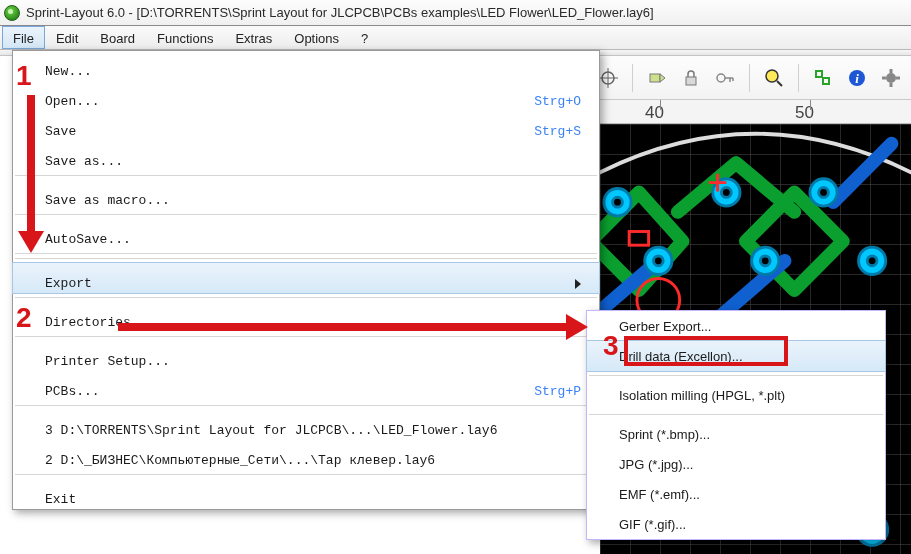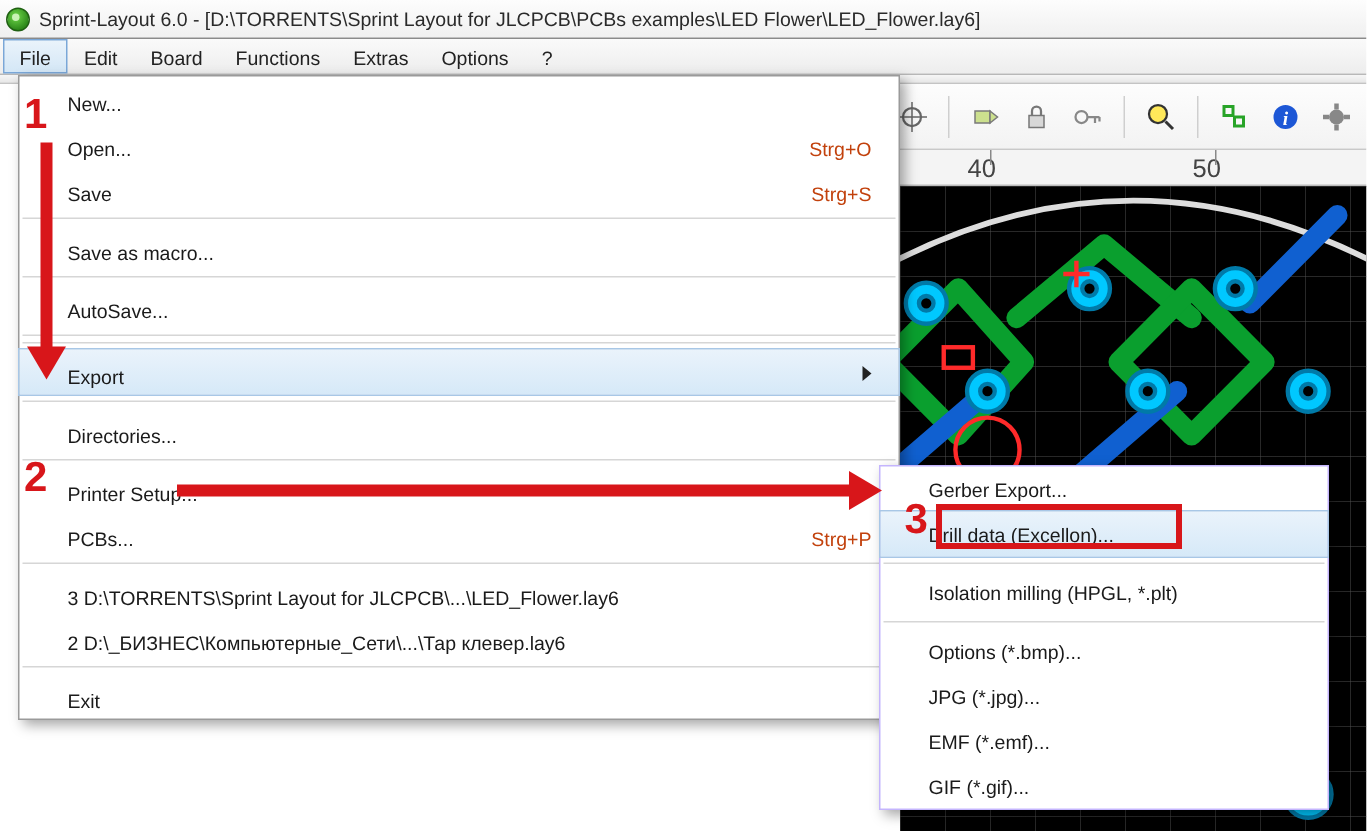--- a/index.html
+++ b/index.html
@@ -79,29 +79,30 @@
     overflow:hidden;
   }
   .dropdown {
     position:absolute; top:50px; left:12px; width:588px;
     background:#fff; border:1px solid #9a9a9a;
     box-shadow:3px 3px 8px rgba(0,0,0,0.35);
     z-index:20;
   }
   .dropdown .mrow{
     position:relative;
-    display:flex; height:30px;
+    display:flex; align-items:center; height:30px;
     padding:11px 18px 0 32px;
     color:#1a1a1a;
+    font-family:Liberation Mono, monospace;
   }
   .dropdown .mrow.hover{
     background:linear-gradient(#eaf3fb,#d6e9f8);
     outline:1px solid #a8c7e6;
   }
-  .dropdown .mrow .shortcut{margin-left:auto;color:#c2410c;}
+  .dropdown .mrow .shortcut{margin-left:auto;color:#3b82f6;}
   .dropdown .mrow .arrow{
     margin-left:auto; width:0;height:0;
     border-top:5px solid transparent;border-bottom:5px solid transparent;
     border-left:6px solid #222;
   }
   .dropdown .sep{height:1px;background:#d6d6d6;margin:4px 2px;}
   .submenu{
     position:absolute; top:310px; left:586px; width:300px;
     background:#fff; border:1px solid #c4b5fd;
     box-shadow:3px 3px 8px rgba(0,0,0,0.35);
@@ -280,20 +281,23 @@
       <span>New...</span>
     </div>
   <div class="mrow">
     <span>Open...</span>
     <span class="shortcut">Strg+O</span>
   </div>
   <div class="mrow">
     <span>Save</span>
     <span class="shortcut">Strg+S</span>
   </div>
+  <div class="mrow">
+      <span>Save as...</span>
+    </div>
   <div class="sep"></div>
   <div class="mrow">
       <span>Save as macro...</span>
     </div>
   <div class="sep"></div>
   <div class="mrow">
       <span>AutoSave...</span>
     </div>
   <div class="sep"></div>
   <div class="sep"></div>
@@ -332,21 +336,21 @@
     </div>
   <div class="mrow hover">
       <span>Drill data (Excellon)...</span>
     </div>
   <div class="sep"></div>
   <div class="mrow">
       <span>Isolation milling (HPGL, *.plt)</span>
     </div>
   <div class="sep"></div>
   <div class="mrow">
-      <span>Options (*.bmp)...</span>
+      <span>Sprint (*.bmp)...</span>
     </div>
   <div class="mrow">
       <span>JPG (*.jpg)...</span>
     </div>
   <div class="mrow">
       <span>EMF (*.emf)...</span>
     </div>
   <div class="mrow">
       <span>GIF (*.gif)...</span>
     </div>

